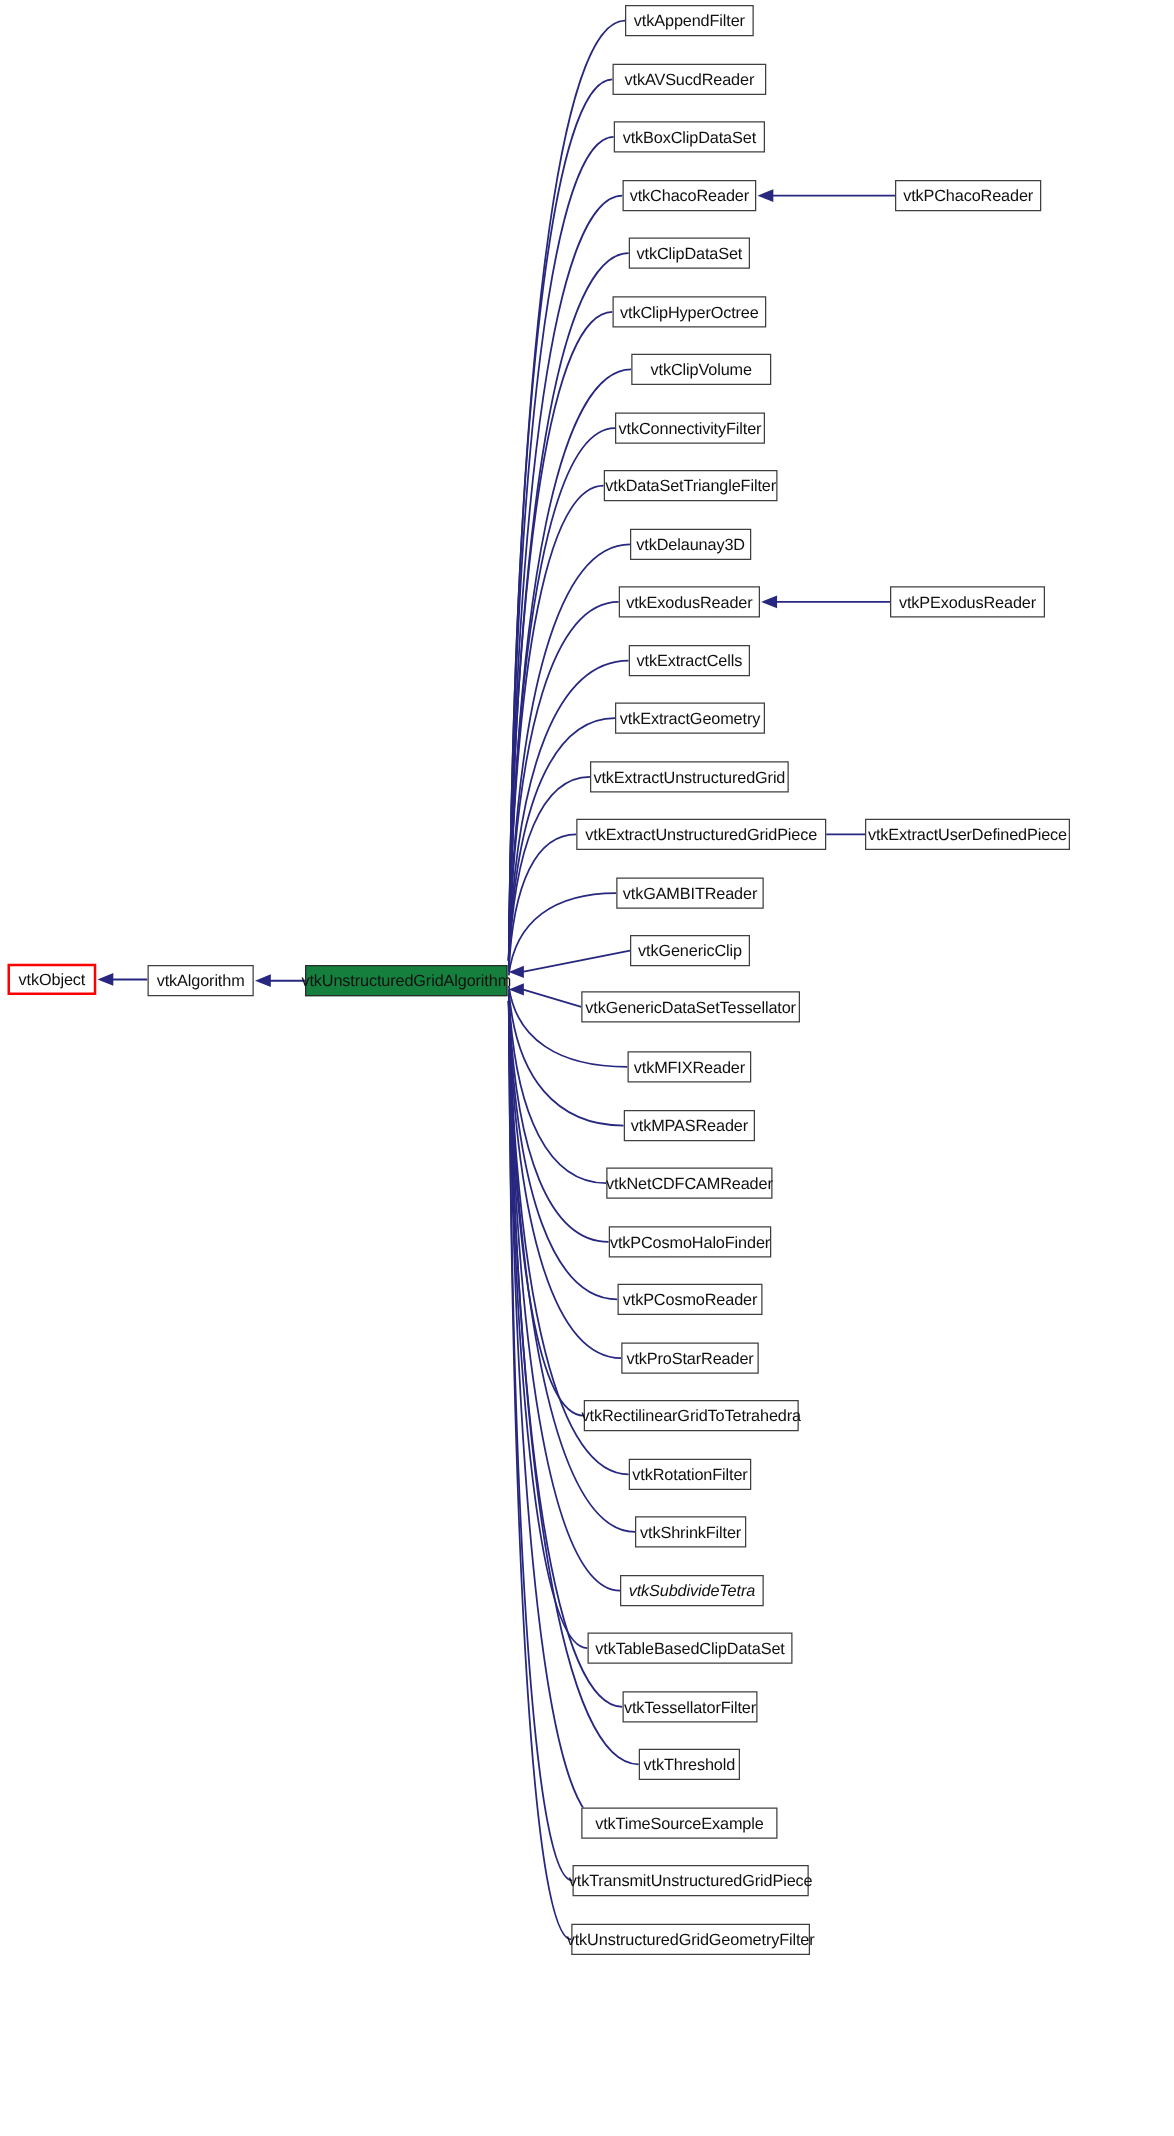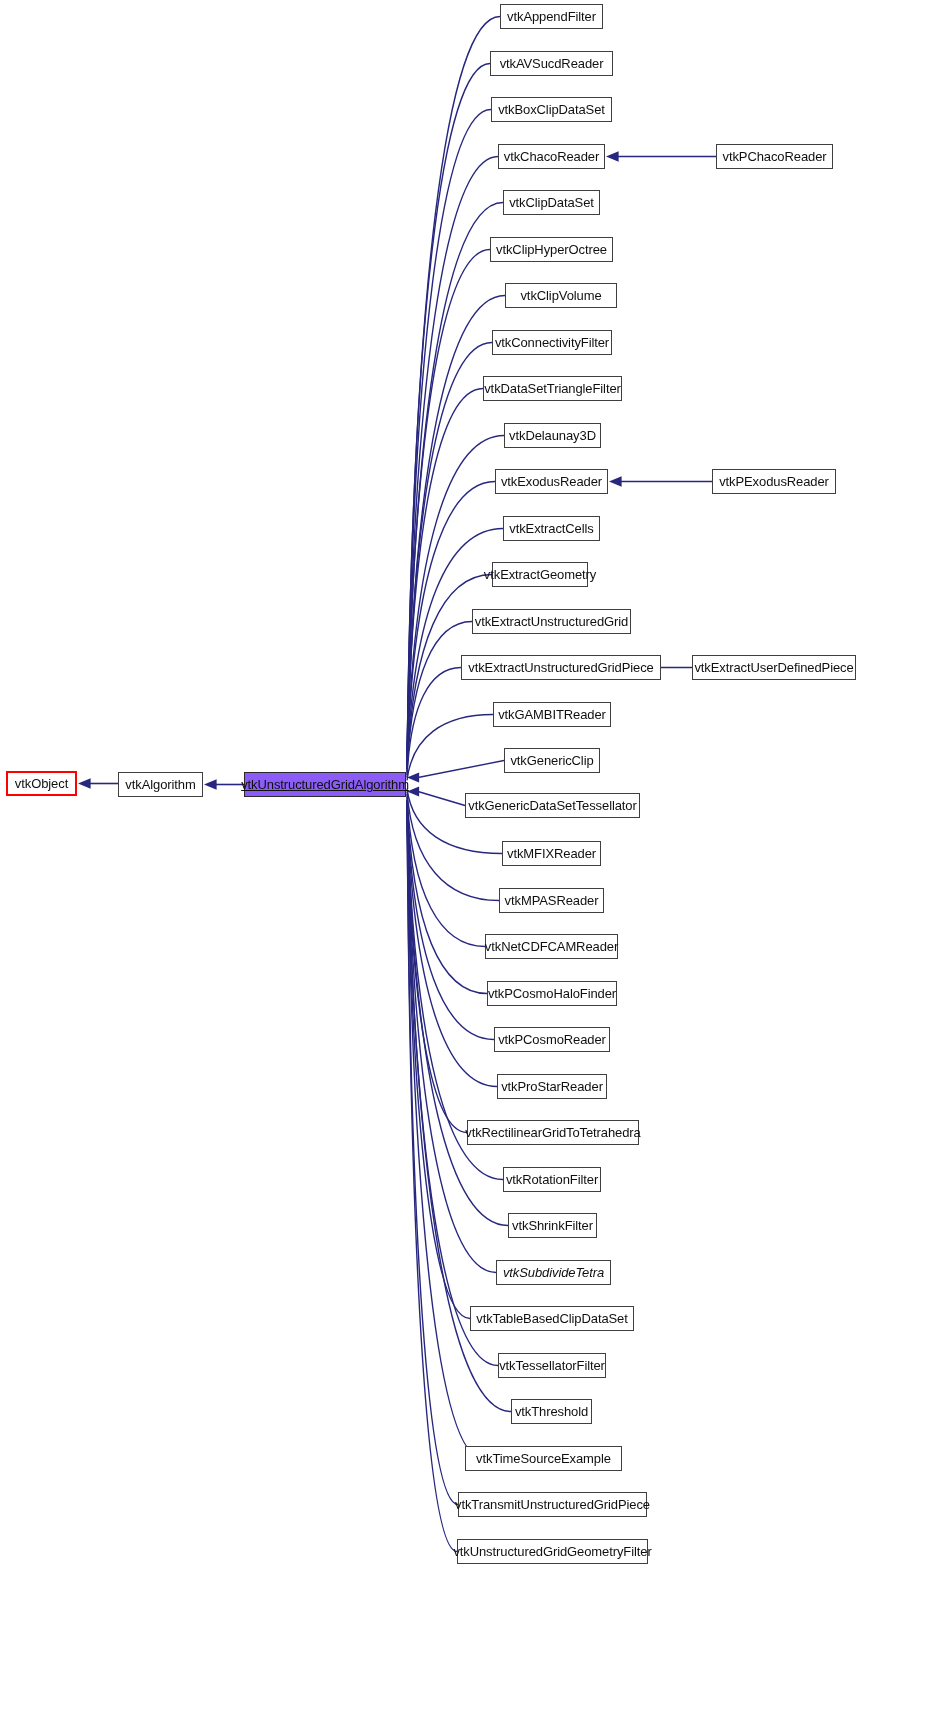--- a/index.html
+++ b/index.html
@@ -34,23 +34,22 @@
     line-height: 1;
     display: flex;
     align-items: center;
     justify-content: center;
     white-space: nowrap;
     letter-spacing: -0.1px;
     height: 25px;
     z-index: 2;
   }
   .node.root {
-    background: #8b5cf6;
+    background: #15803d;
     border-color: #2b2b2b;
-    text-decoration: underline;
   }
   .node.highlight {
     border: 2px solid #ff0000;
     background: #ffffff;
   }
   .node-label {
     display: block;
     padding: 0 19px;
   }
 </style>
@@ -144,21 +143,21 @@
     </div>
     <div class="node" style="left: 504px; top: 423px; width: 97px;">
       <span class="node-label">vtkDelaunay3D</span>
     </div>
     <div class="node" style="left: 495px; top: 469px; width: 113px;">
       <span class="node-label">vtkExodusReader</span>
     </div>
     <div class="node" style="left: 503px; top: 516px; width: 97px;">
       <span class="node-label">vtkExtractCells</span>
     </div>
-    <div class="node" style="left: 492px; top: 562px; width: 96px; justify-content: center;">
+    <div class="node" style="left: 492px; top: 562px; width: 120px; justify-content: center;">
       <span class="node-label">vtkExtractGeometry</span>
     </div>
     <div class="node" style="left: 472px; top: 609px; width: 159px;">
       <span class="node-label">vtkExtractUnstructuredGrid</span>
     </div>
     <div class="node" style="left: 461px; top: 655px; width: 200px;">
       <span class="node-label">vtkExtractUnstructuredGridPiece</span>
     </div>
     <div class="node" style="left: 493px; top: 702px; width: 118px;">
       <span class="node-label">vtkGAMBITReader</span>

